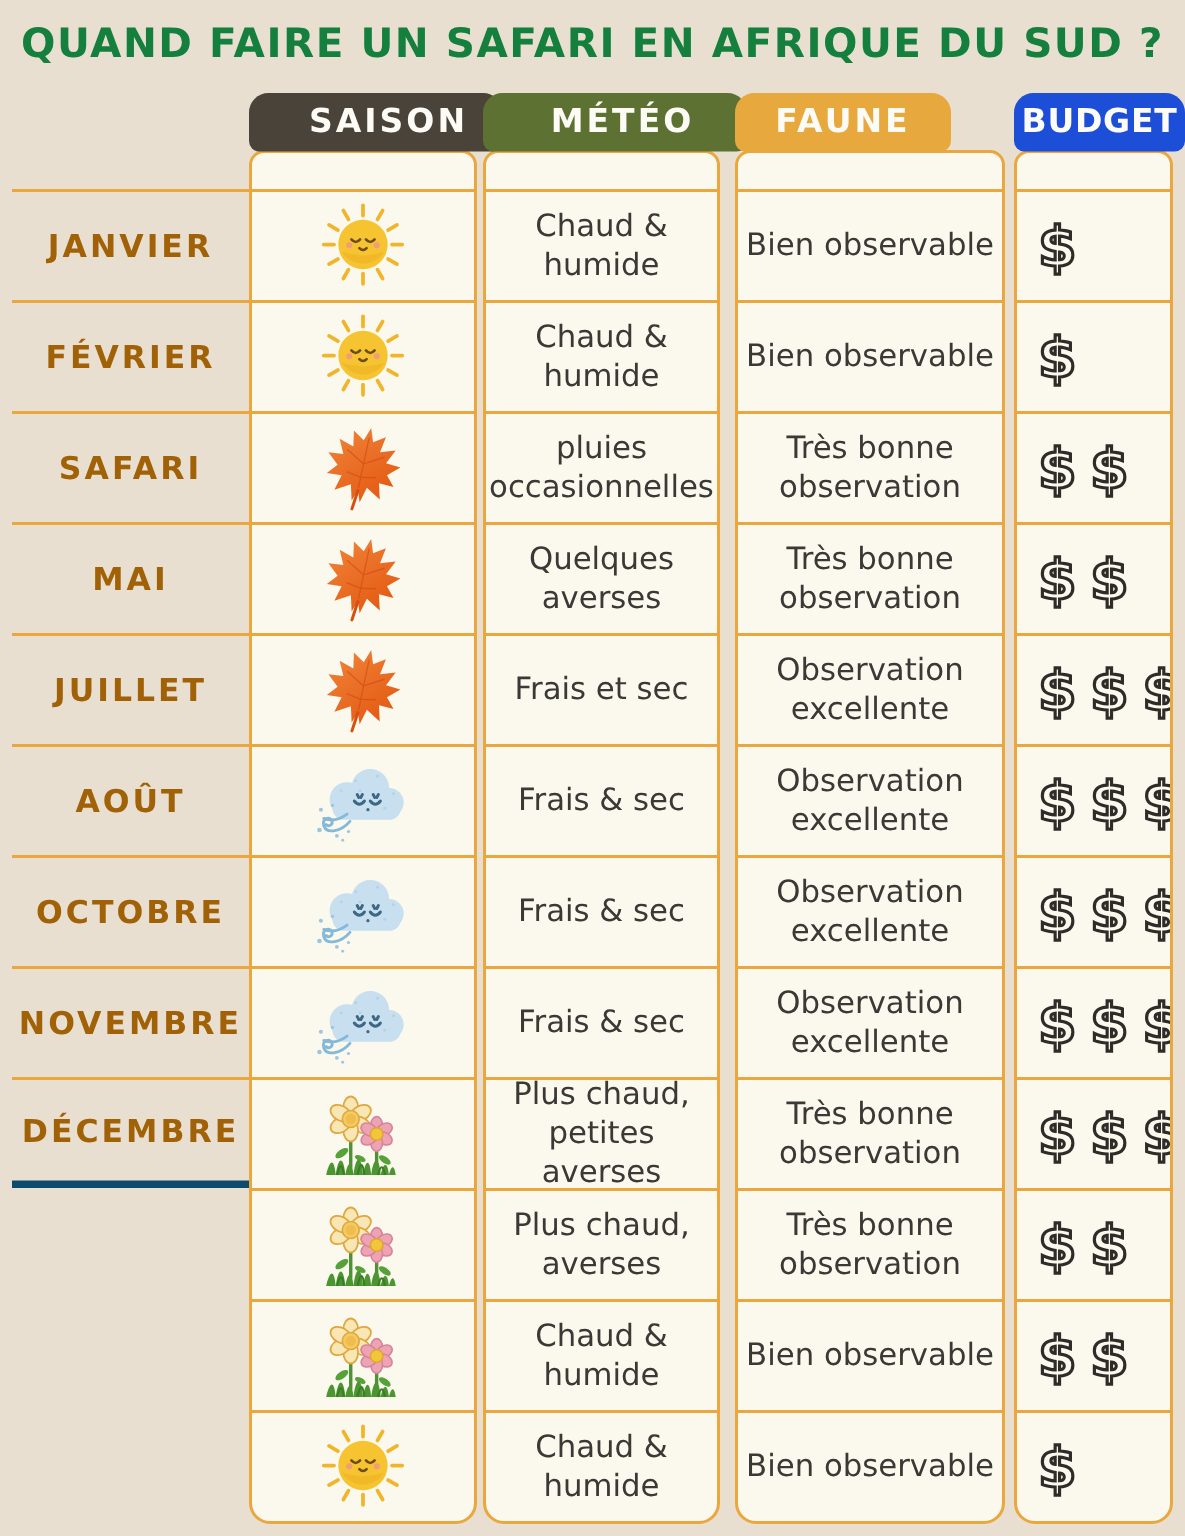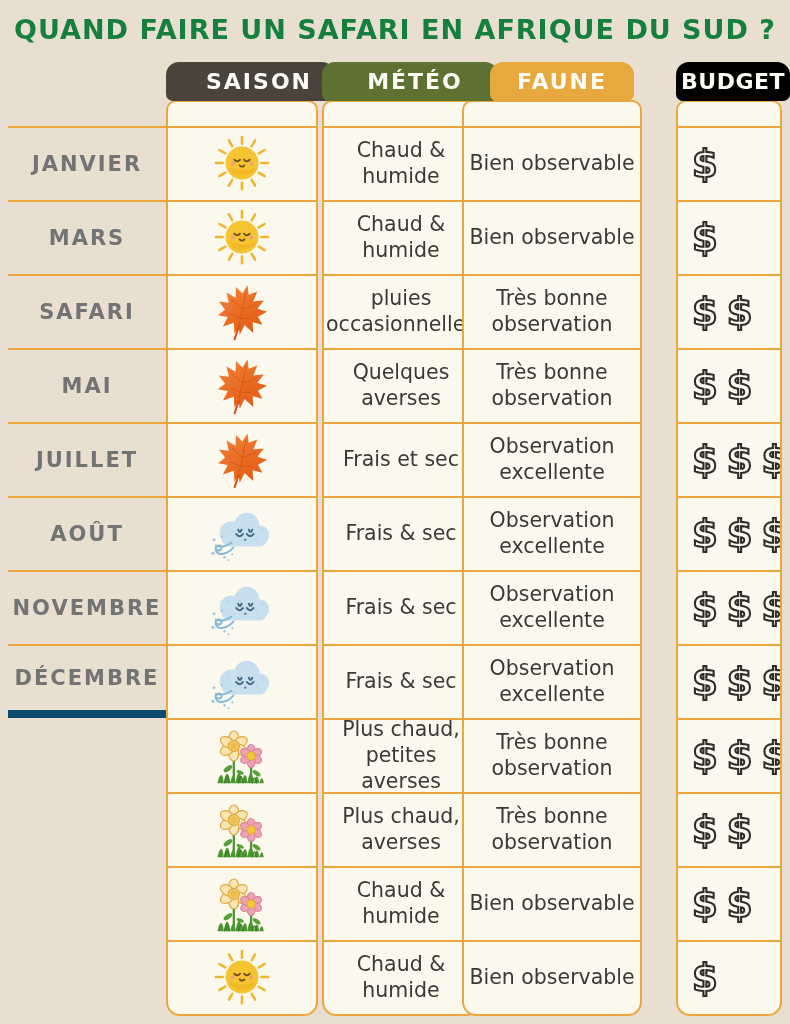--- a/index.html
+++ b/index.html
@@ -16,30 +16,30 @@
   
   .tab {
     position:absolute; top:62px; height:39px; z-index:3;
     border-radius:13px 13px 7px 7px;
     display:flex; align-items:center; justify-content:center;
     color:#fdfbf5; font-weight:bold; font-size:22px; letter-spacing:2px;
   }
   .tab-saison { left:166px; width:152px; background:#494339;padding-left:17px; }
   .tab-meteo  { left:322px; width:166px; background:#5d7133;padding-left:10px; }
   .tab-faune  { left:490px; width:144px; background:#e7a93d; }
-  .tab-budget { left:676px; width:114px; background:#000000; letter-spacing:0.5px; }
+  .tab-budget { left:676px; width:114px; background:#1d4ed8; letter-spacing:0.5px; }
   
   .strip {
     position:absolute; top:100px; height:916px; box-sizing:border-box;
     background:#fbf8ee; border:2px solid #e9a73e;
     border-radius:10px 10px 14px 14px; overflow:hidden; z-index:1;
   }
   .strip-saison { left:166px; width:152px; }
   .strip-meteo  { left:322px; width:158px; }
-  .strip-faune  { left:462px; width:180px; }
+  .strip-faune  { left:490px; width:180px; }
   .strip-budget { left:676px; width:106px; }
   .spacer { height:24px; }
   .cell {
     height:74px; box-sizing:border-box; border-top:2px solid #e9a73e;
     display:flex; align-items:center; justify-content:center;
     text-align:center;
   }
   .text-cell { font-size:20.5px; color:#3b3935; line-height:1.26; padding:0 3px; }
   .budget-cell { justify-content:flex-start; padding-left:14px; }
   .dollars {
@@ -47,23 +47,23 @@
     color:#fbf8ee; -webkit-text-stroke:2.1px #2e2c28; letter-spacing:9px;
     line-height:1;
   }
   .cell-icon { width:78px; height:60px; display:block; }
   
   .month-col { position:absolute; left:8px; top:100px; width:158px; z-index:0; }
   .m-spacer { height:26px; }
   .month-cell {
     height:74px; box-sizing:border-box; border-top:2px solid #e9a73e;
     display:flex; align-items:center; justify-content:center;
-    color:#737373; font-weight:bold; font-size:21px; letter-spacing:2px;
-  }
-  .month-cell:last-child { border-bottom:8px solid #0c4a6e; }
+    color:#a16207; font-weight:bold; font-size:21px; letter-spacing:2px;
+  }
+  .month-cell:last-child { border-bottom:5px solid #0c4a6e; }
   .defs { position:absolute; width:0; height:0; overflow:hidden; }
 </style>
 </head>
 <body>
 
 <svg class="defs" aria-hidden="true">
   <defs>
     <linearGradient id="leafGrad" x1="0" y1="0" x2="1" y2="1">
       <stop offset="0" stop-color="#f1863a"></stop>
       <stop offset="1" stop-color="#e2540f"></stop>
@@ -207,25 +207,26 @@
 
   <div class="tab tab-saison">SAISON</div>
   <div class="tab tab-meteo">MÉTÉO</div>
   <div class="tab tab-faune">FAUNE</div>
   <div class="tab tab-budget">BUDGET</div>
 
   <div class="month-col">
     <div class="m-spacer"></div>
     <div id="month-body">
         <div class="month-cell">JANVIER</div>
-        <div class="month-cell">MARS</div>
+        <div class="month-cell">FÉVRIER</div>
         <div class="month-cell">SAFARI</div>
         <div class="month-cell">MAI</div>
         <div class="month-cell">JUILLET</div>
         <div class="month-cell">AOÛT</div>
+        <div class="month-cell">OCTOBRE</div>
         <div class="month-cell">NOVEMBRE</div>
         <div class="month-cell">DÉCEMBRE</div>
       </div>
   </div>
 
   <div class="strip strip-saison">
     <div class="spacer"></div>
     <div id="saison-body">
         <div class="cell">
           <svg class="cell-icon">

